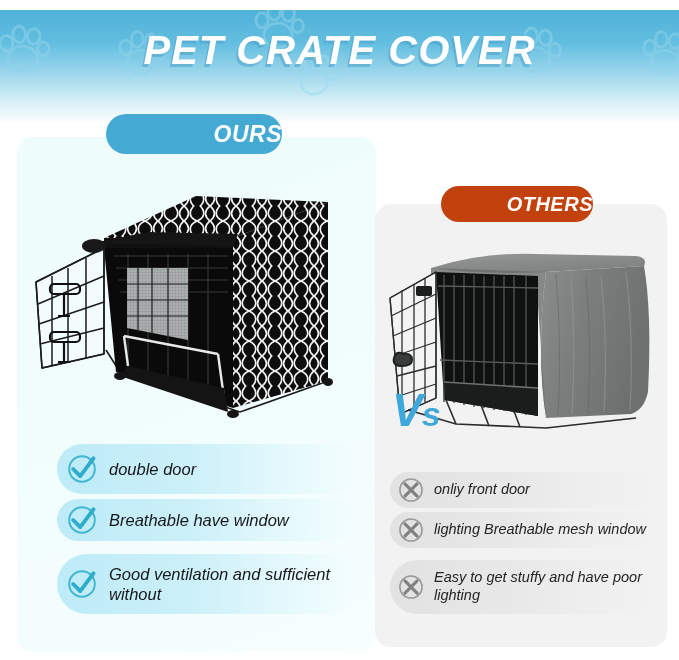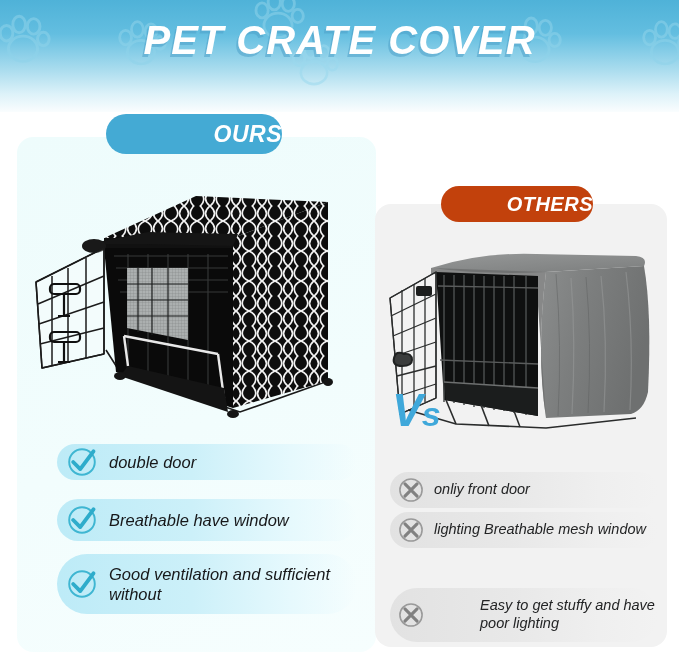--- a/index.html
+++ b/index.html
@@ -11,21 +11,21 @@
     width: 679px;
     height: 660px;
     position: relative;
     overflow: hidden;
     font-family: "Liberation Sans", sans-serif;
   }
 
   
   .header {
     position: absolute;
-    left: 0; top: 0;
+    left: 0; top: 10px;
     width: 679px; height: 112px;
     background: linear-gradient(180deg, #4FB2D8 0%, #63BEE0 30%, #A9DCEE 62%, #DDF2F9 84%, #FAFDFE 100%);
     overflow: hidden;
   }
   .paws { position: absolute; inset: 0; }
   .paw { position: absolute; opacity: .55; }
 
   .title {
     position: absolute;
     left: 0; top: 18px;
@@ -118,29 +118,29 @@
   }
   .feat-text {
     font-style: italic;
     color: #17181A;
     line-height: 1.22;
   }
   .feat-good .feat-text { font-size: 16.5px; }
   .feat-bad .feat-text  { font-size: 14.5px; color: #232425; }
 
   
-  .g1 { left: 57px;  top: 444px; width: 300px; height: 36px; }
+  .g1 { left: 57px;  top: 444px; width: 300px; height: 50px; }
   .g2 { left: 57px;  top: 499px; width: 300px; height: 42px; }
   .g3 { left: 57px;  top: 554px; width: 300px; height: 60px; }
   .g1 .feat-icon, .g2 .feat-icon, .g3 .feat-icon { width: 30px; height: 30px; margin: 0 12px 0 10px; }
 
   
   .b1 { left: 390px; top: 472px; width: 268px; height: 36px; align-items: center; }
   .b2 { left: 390px; top: 512px; width: 268px; height: 36px; }
-  .b3 { left: 390px; top: 588px; width: 268px; height: 54px; gap: 46px; }
+  .b3 { left: 390px; top: 560px; width: 268px; height: 54px; }
   .b1 .feat-icon, .b2 .feat-icon, .b3 .feat-icon { width: 26px; height: 26px; margin: 0 10px 0 8px; }
 
   
   .crate { position: absolute; }
   .crate-ours   { left: 28px;  top: 176px; width: 326px; height: 246px; }
   .crate-others { left: 386px; top: 242px; width: 280px; height: 192px; }
 </style>
 </head>
 <body>
 

